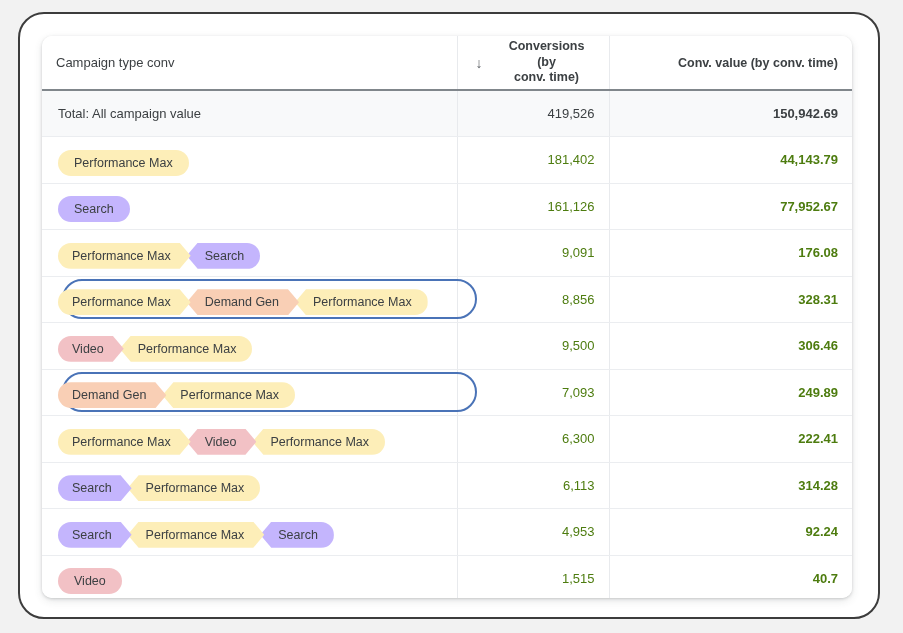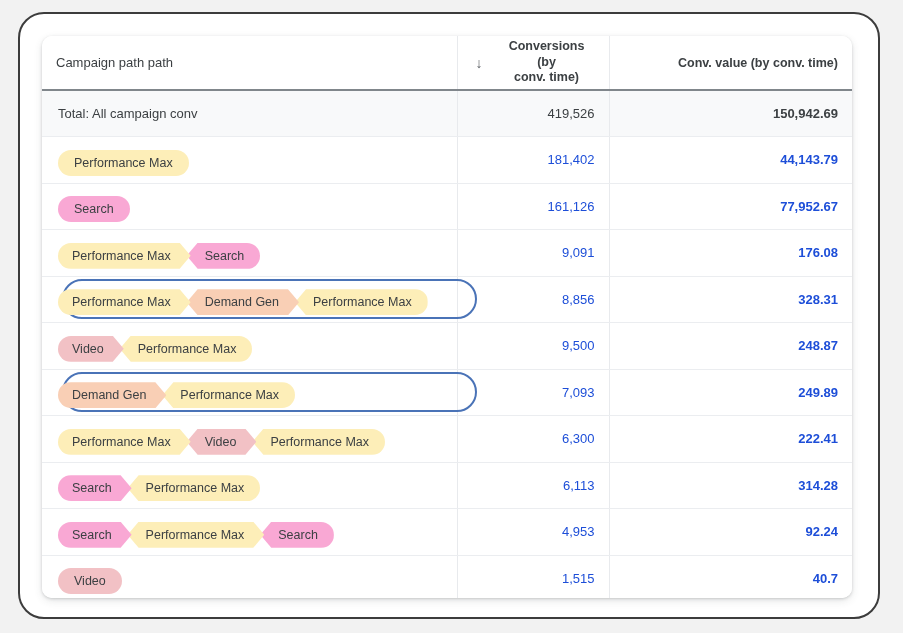--- a/index.html
+++ b/index.html
@@ -99,21 +99,21 @@
     font-size: 13px;
     color: #3c4043;
     border-bottom: 1px solid #ebedf0;
     border-right: 1px solid #e8eaed;
     vertical-align: middle;
     background: #ffffff;
   }
   tbody td:last-child { border-right: none; font-weight: bold; }
   tbody tr:last-child td { border-bottom: 1px solid #ebedf0; }
 
-  td.td-num { text-align: right; color: #1d4ed8; }
+  td.td-num { text-align: right; color: #4d7c0f; }
   td.td-path { text-align: left; padding-left: 16px; }
 
   tr.total-row td {
     background: #f8f9fa;
     color: #3c4043;
   }
   tr.total-row td.td-path { font-size: 13px; }
 
   
   .row-highlight {
@@ -181,59 +181,59 @@
   }
   
   .path-chips .chip:first-child:last-child {
     border-radius: 13px;
     -webkit-clip-path: none;
     clip-path: none;
     padding: 0 16px;
   }
 
   .chip-pmax   { background: #fdeeb8; }
-  .chip-search { background: #f9a8d4; }
+  .chip-search { background: #c4b5fd; }
   .chip-video  { background: #f2c1c5; text-align: center; }
   .chip-demand { background: #f9cfb5; }
 </style>
 </head>
 <body>
 
 <div id="app-frame">
 
   <div id="report-card">
 
     <table class="report-table">
       <colgroup>
         <col class="col-path">
         <col class="col-conv">
         <col class="col-value">
       </colgroup>
 
       <thead>
         <tr>
-          <th class="th-path">Campaign path path</th>
+          <th class="th-path">Campaign type conv</th>
 
           <th class="th-num">
             <div class="th-num-inner">
               <span class="sort-arrow">↓</span>
               <span class="th-label-wrap">
                 <span>Conversions (by</span><br>
                 <span>conv. time)</span>
               </span>
             </div>
           </th>
 
           <th class="th-num">Conv. value (by conv. time)</th>
         </tr>
       </thead>
 
       <tbody id="table-body">
           <tr class="total-row">
-            <td class="td-path">Total: All campaign conv</td>
+            <td class="td-path">Total: All campaign value</td>
             <td class="td-num">419,526</td>
             <td class="td-num">150,942.69</td>
           </tr>
           <tr>
             <td class="td-path"><span class="path-chips">
                 <span class="chip chip-pmax" style="z-index: 1;">Performance Max</span>
               </span></td>
             <td class="td-num">181,402</td>
             <td class="td-num">44,143.79</td>
           </tr>
@@ -260,21 +260,21 @@
               </span></td>
             <td class="td-num">8,856</td>
             <td class="td-num">328.31</td>
           </tr>
           <tr>
             <td class="td-path"><span class="path-chips">
                 <span class="chip chip-video" style="z-index: 2;">Video</span>
                 <span class="chip chip-pmax" style="z-index: 1;">Performance Max</span>
               </span></td>
             <td class="td-num">9,500</td>
-            <td class="td-num">248.87</td>
+            <td class="td-num">306.46</td>
           </tr>
           <tr>
             <td class="td-path"><span class="path-chips">
                 <span class="chip chip-demand" style="z-index: 2;">Demand Gen</span>
                 <span class="chip chip-pmax" style="z-index: 1;">Performance Max</span>
               </span></td>
             <td class="td-num">7,093</td>
             <td class="td-num">249.89</td>
           </tr>
           <tr>

